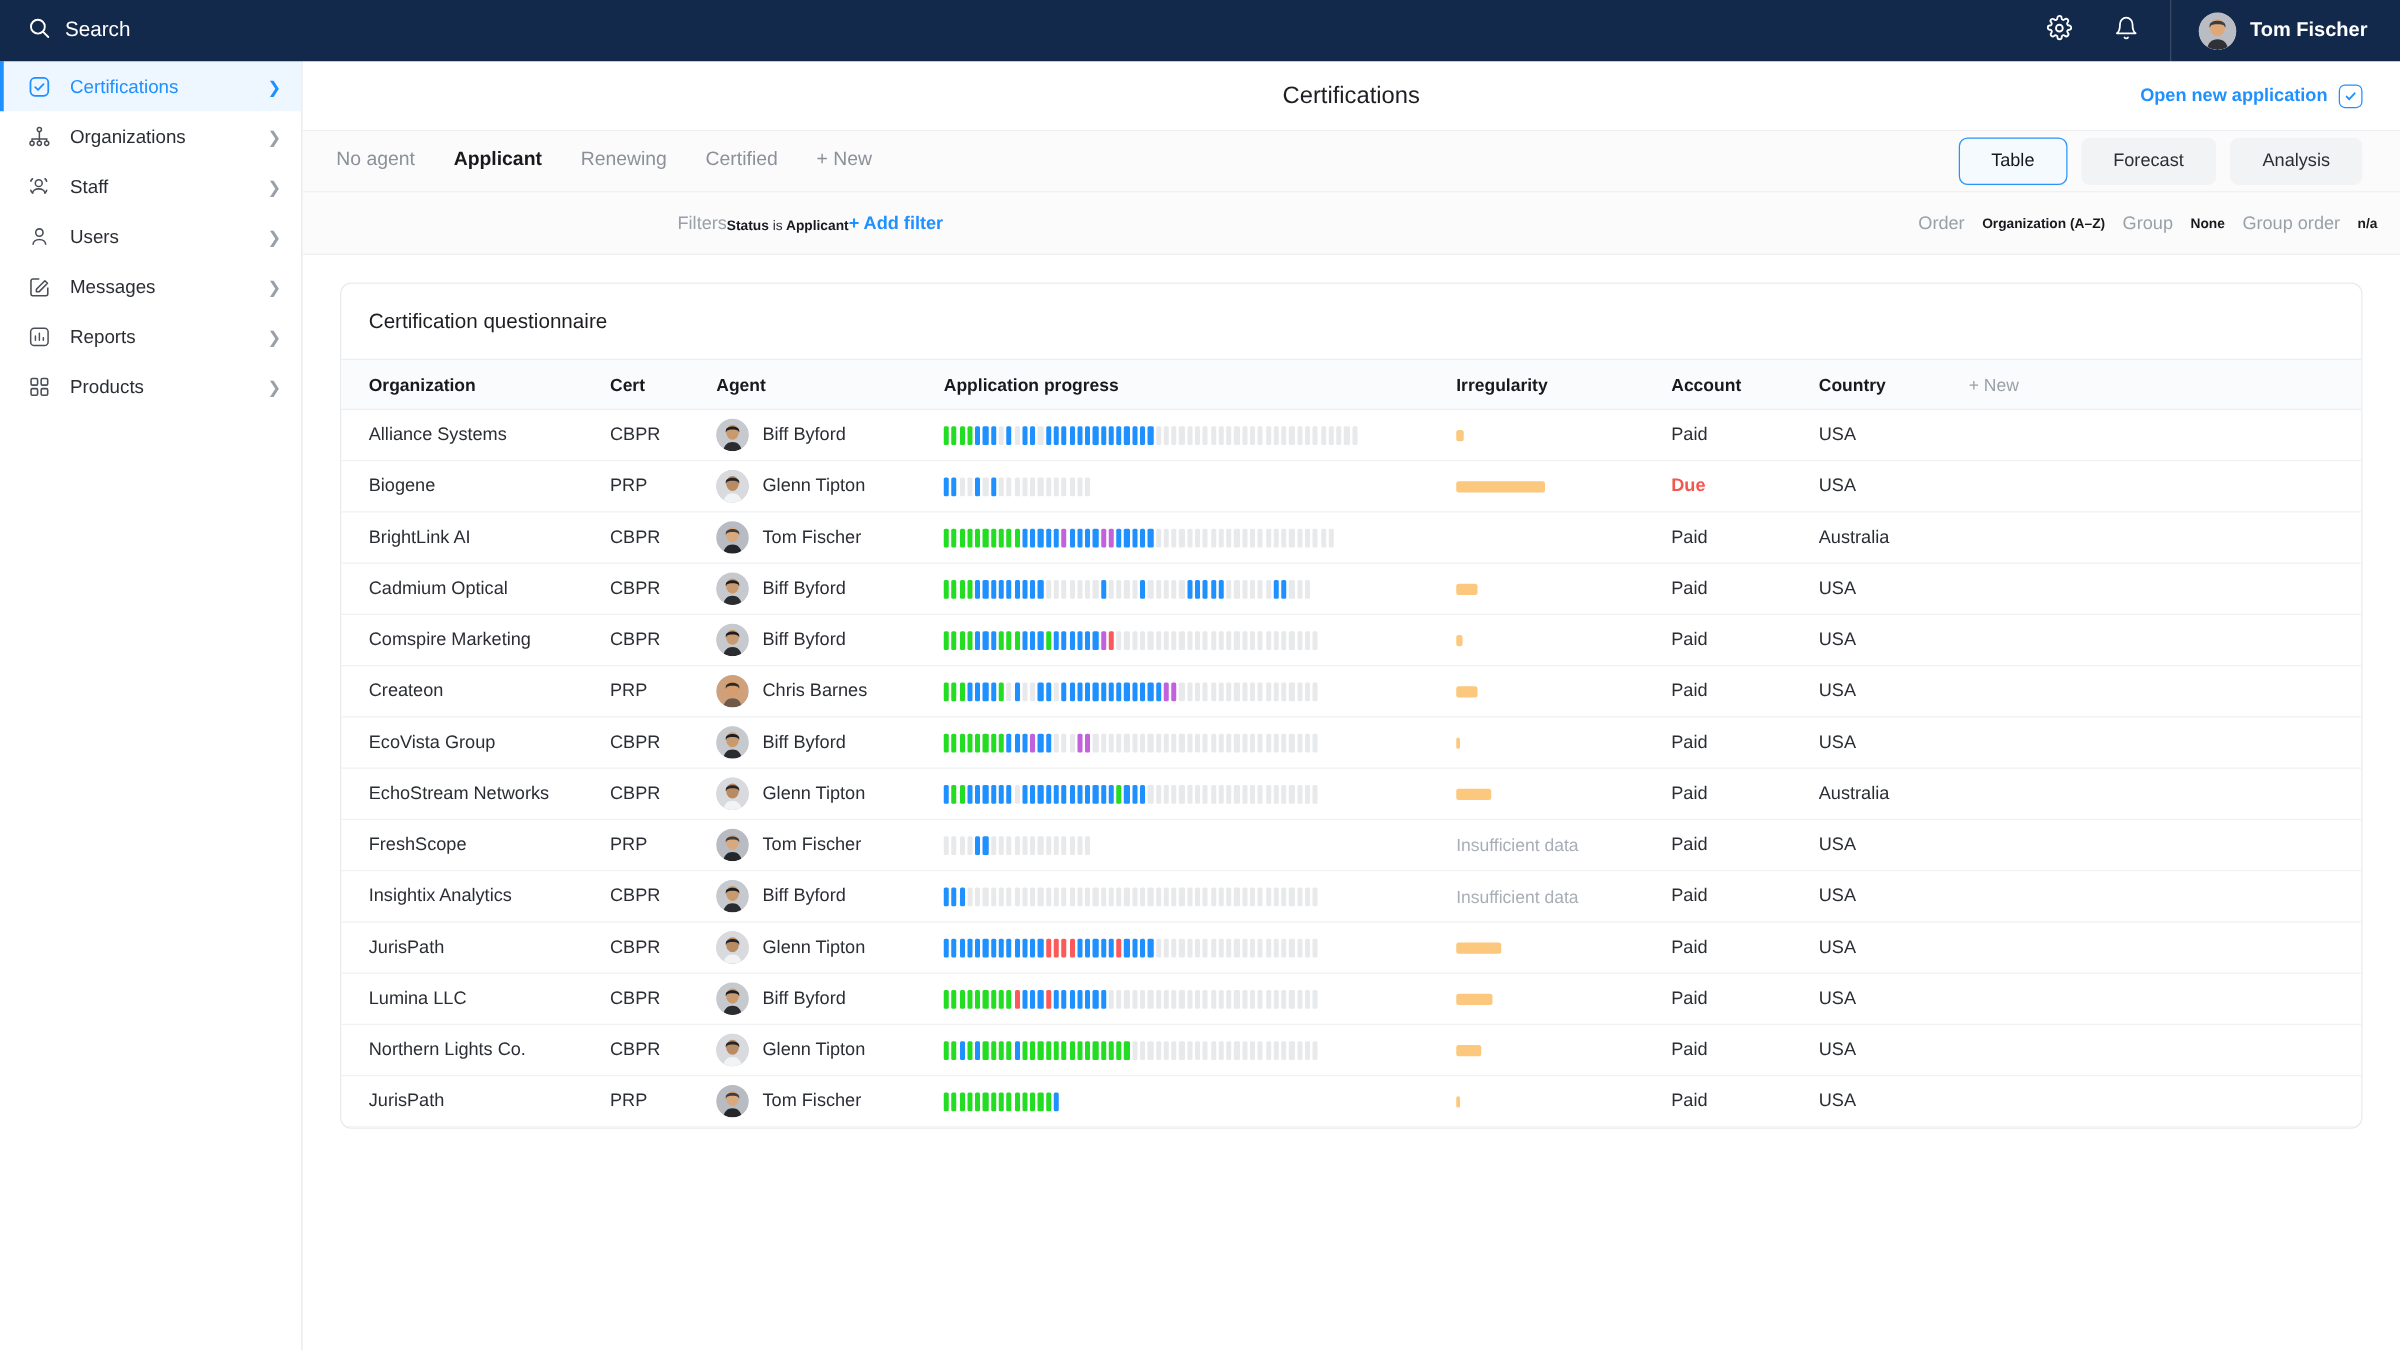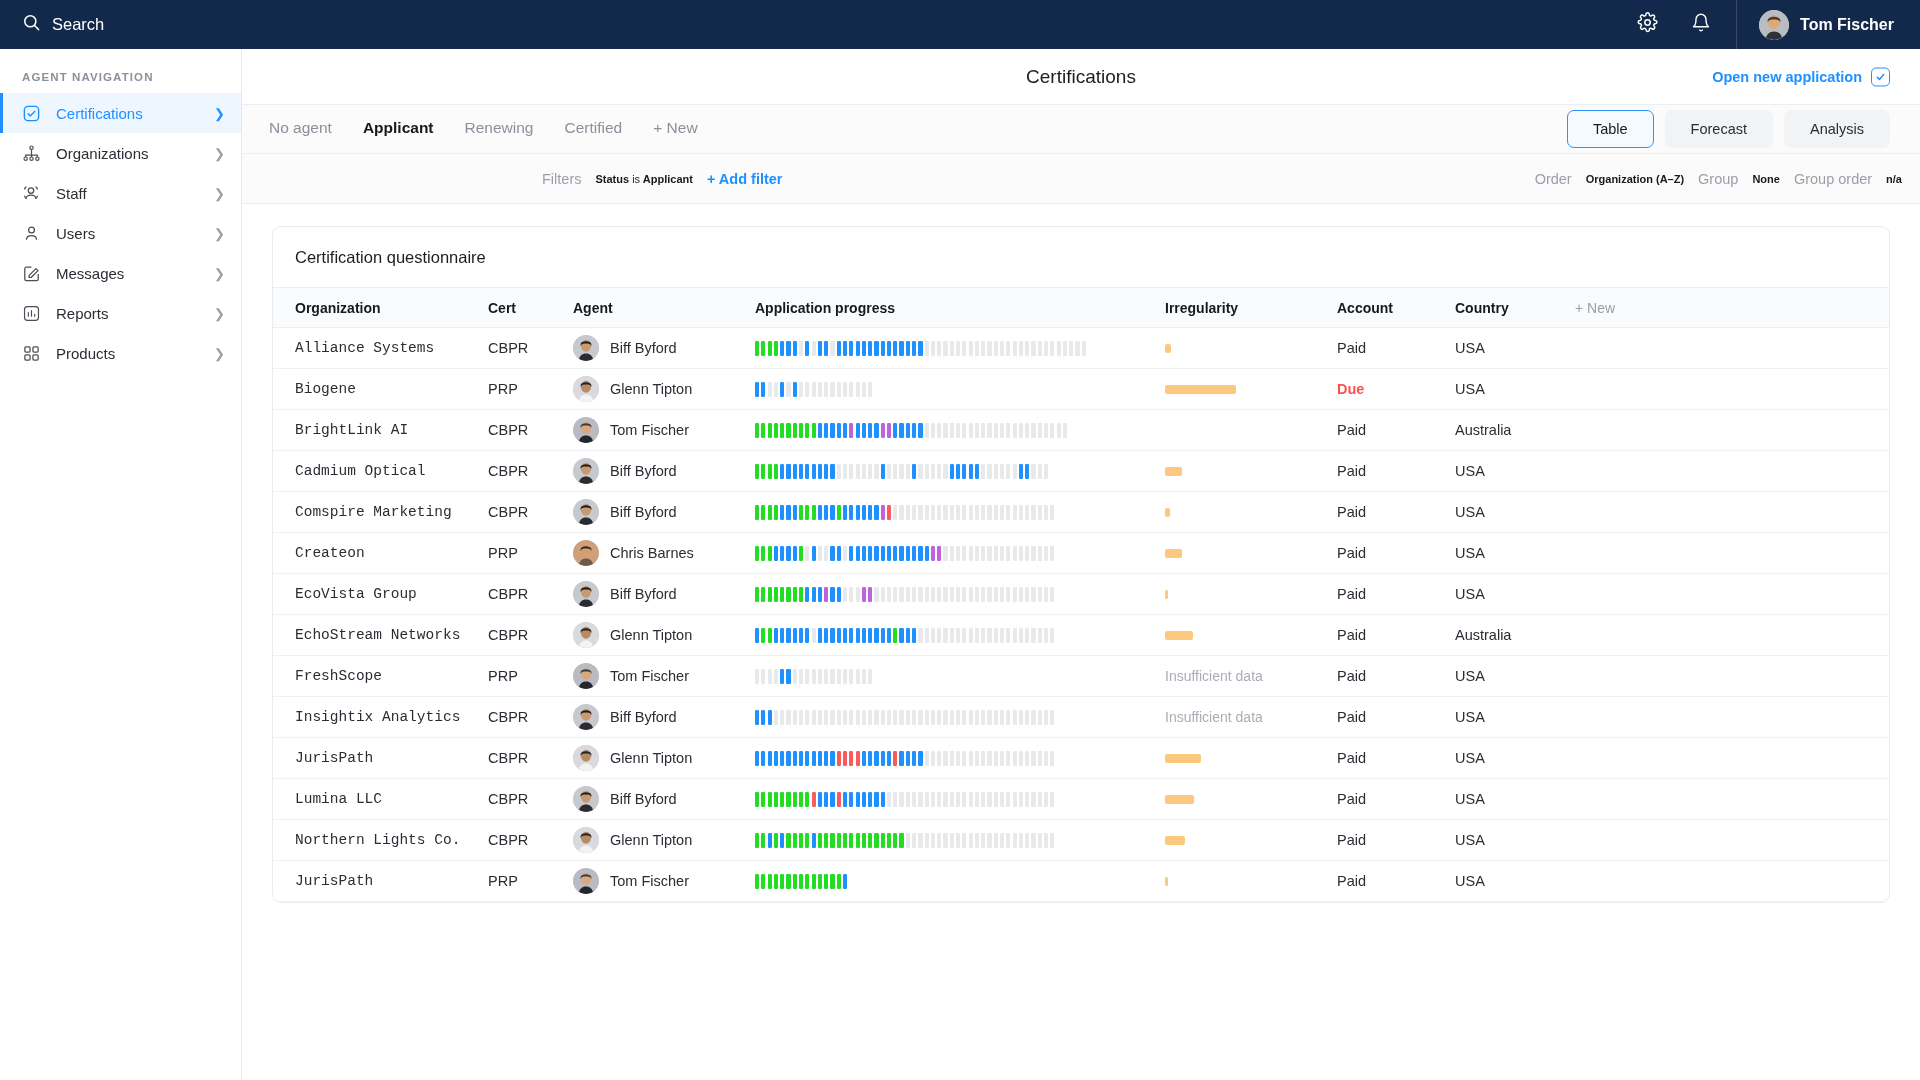--- a/index.html
+++ b/index.html
@@ -104,21 +104,21 @@
     height: 38px; padding: 0 25px; border-radius: 7px; background: #f2f3f5;
     display: flex; align-items: center; justify-content: center;
     font-size: 14.5px; color: #2a2d33; cursor: pointer; border: 1px solid transparent;
   }
   .seg.active { background: #f5faff; border: 1.6px solid #2b95f5; color: #17191d; }
 
   .filterbar {
     height: 50px; background: #fbfbfc; border-bottom: 1px solid #eceef1;
     display: flex; align-items: center; padding: 0 30px 0 300px; position: relative;
   }
-  .f-left { display: flex; align-items: center; gap: 14px; }
+  .f-left { display: flex; align-items: flex-end; }
   .f-right {
     position: absolute; right: 18px; top: 0; height: 50px;
     display: flex; align-items: center; gap: 14px;
   }
   .f-muted { font-size: 14.5px; color: #9aa0a8; }
   .f-strong { font-size: 11px; color: #17191d; font-weight: 700; }
   .f-strong .lite { font-weight: 400; color: #2a2d33; }
   .f-link { font-size: 14.5px; color: #1e90ff; font-weight: 700; cursor: pointer; }
 
   
@@ -134,21 +134,21 @@
     background: #fafbfc; border-top: 1px solid #eceef1; border-bottom: 1px solid #eceef1;
     font-size: 14px; color: #17191d; font-weight: 700; text-align: left;
     height: 40px; padding: 0 10px 0 0;
   }
   table.grid th:first-child { padding-left: 22px; }
   table.grid th.newcol { color: #9aa0a8; font-weight: 400; }
   table.grid td {
     border-bottom: 1px solid #f0f1f3; height: 41px; font-size: 14.5px;
     color: #2a2d33; padding: 0 10px 0 0; vertical-align: middle;
   }
-  table.grid td:first-child { padding-left: 22px; font-family: Liberation Mono, monospace; }
+  table.grid td:first-child { padding-left: 22px; }
   .c-org   { width: 215px; }
   .c-cert  { width: 85px; }
   .c-agent { width: 182px; }
   .c-prog  { width: 410px; }
   .c-irr   { width: 172px; }
   .c-acct  { width: 118px; }
   .c-ctry  { width: 120px; }
   .c-new   { width: auto; }
 
   .agent-cell { display: flex; align-items: center; gap: 11px; }
@@ -210,21 +210,20 @@
             <path d="M11.6 13.4c1.2-6 15.6-6 16.8 0 .5 2.5-.4 3.6-.9 1.3-.6-2.8-14.4-2.8-15 0-.5 2.3-1.4 1.2-.9-1.3z" fill="#3a3d42"></path>
           </g>
         </svg>
       </span>
       <span class="uname">Tom Fischer</span>
     </div>
   </div>
 </div>
 
 <div class="sidebar">
-  <div class="nav-title">AGENT NAVIGATION</div>
 
 
   <div class="nav-item active">
     <span class="nicon">
       <svg width="19" height="19" viewBox="0 0 24 24" fill="none" stroke="#1e90ff" stroke-width="1.8">
           <rect x="3" y="3" width="18" height="18" rx="4.5"></rect>
           <path d="M7.8 12.2l2.8 2.8 5.6-5.8" stroke-linecap="round" stroke-linejoin="round"></path>
         </svg>
     </span>
     <span class="nlabel">Certifications</span>

